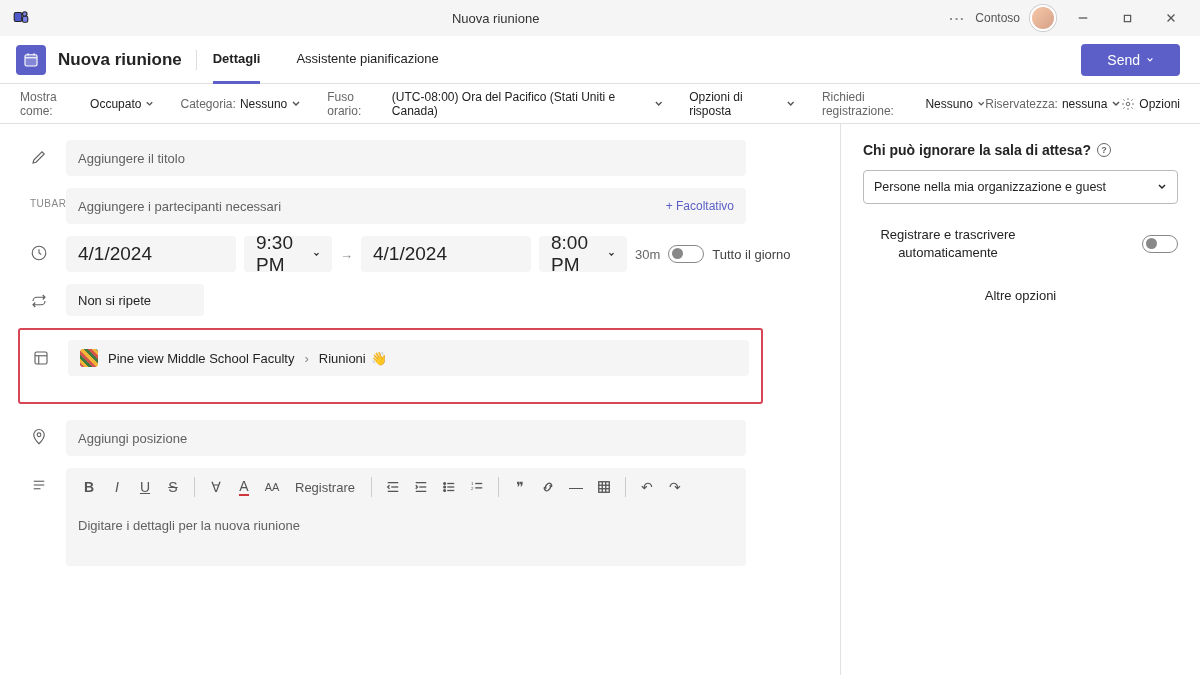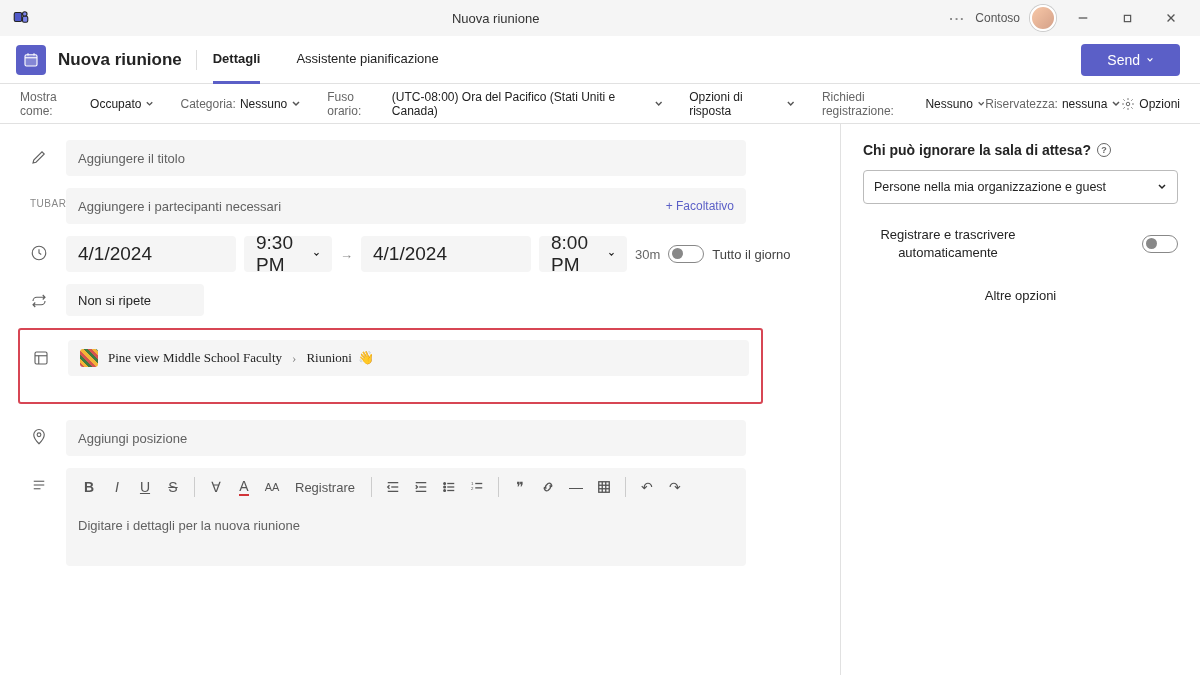--- a/index.html
+++ b/index.html
@@ -43,21 +43,21 @@
     .dt-row { display:flex; align-items:center; gap:8px; }
     .dt-input { background:#f5f5f5; border-radius:4px; height:36px; display:flex; align-items:center; padding:0 12px; font-size:19px; }
     .dt-date { width:170px; }
     .dt-time { width:88px; gap:8px; justify-content:space-between;}
     .arrow { color:#888; }
     .dur { color:#666; font-size:13px; }
     .toggle { width:36px; height:18px; border-radius:10px; border:1.5px solid #888; position:relative; background:#fff; cursor:pointer; }
     .toggle::after{ content:''; position:absolute; width:11px; height:11px; border-radius:50%; background:#888; top:2px; left:2.5px; }
     .allday { font-size:13px; color:#444; }
     .repeat-sel { background:#f5f5f5; border-radius:4px; height:32px; display:flex; align-items:center; padding:0 12px; width:138px; font-size:13px;}
-    .channel-box { border:2px solid #d74654; border-radius:3px; padding:10px 12px 26px 12px; position:relative; display:flex; align-items:center; margin-left:-12px; width:745px;font-family:Liberation Serif, serif;}
+    .channel-box { border:2px solid #d74654; border-radius:3px; padding:10px 12px 26px 12px; position:relative; display:flex; align-items:center; margin-left:-12px; width:745px;}
     .channel-box .inner-icon{width:36px; display:flex; color:#616161;}
     .channel-box .inner-icon svg{width:18px;height:18px;}
     .channel-field { background:#f5f5f5; border-radius:4px; height:36px; display:flex; align-items:center; padding:0 12px; gap:10px; flex:1; }
     .team-badge { width:18px; height:18px; border-radius:3px; background:repeating-linear-gradient(45deg,#d4544f 0 3px,#f2b538 3px 6px,#3f7b3f 6px 9px); }
     .chev-r { color:#888; }
     .ch-name { display:flex; align-items:center; gap:6px; }
     .info-icon { width:16px;height:16px;color:#888; margin-left:10px;}
     .channel-right { display:flex; align-items:center; gap:10px; margin-left:12px; flex:0 0 auto;}
     .loc-field { width:680px; }
     .editor-toolbar { background:#f5f5f5; border-radius:4px 4px 0 0; height:38px; display:flex; align-items:center; padding:0 10px; gap:2px; width:680px;}

